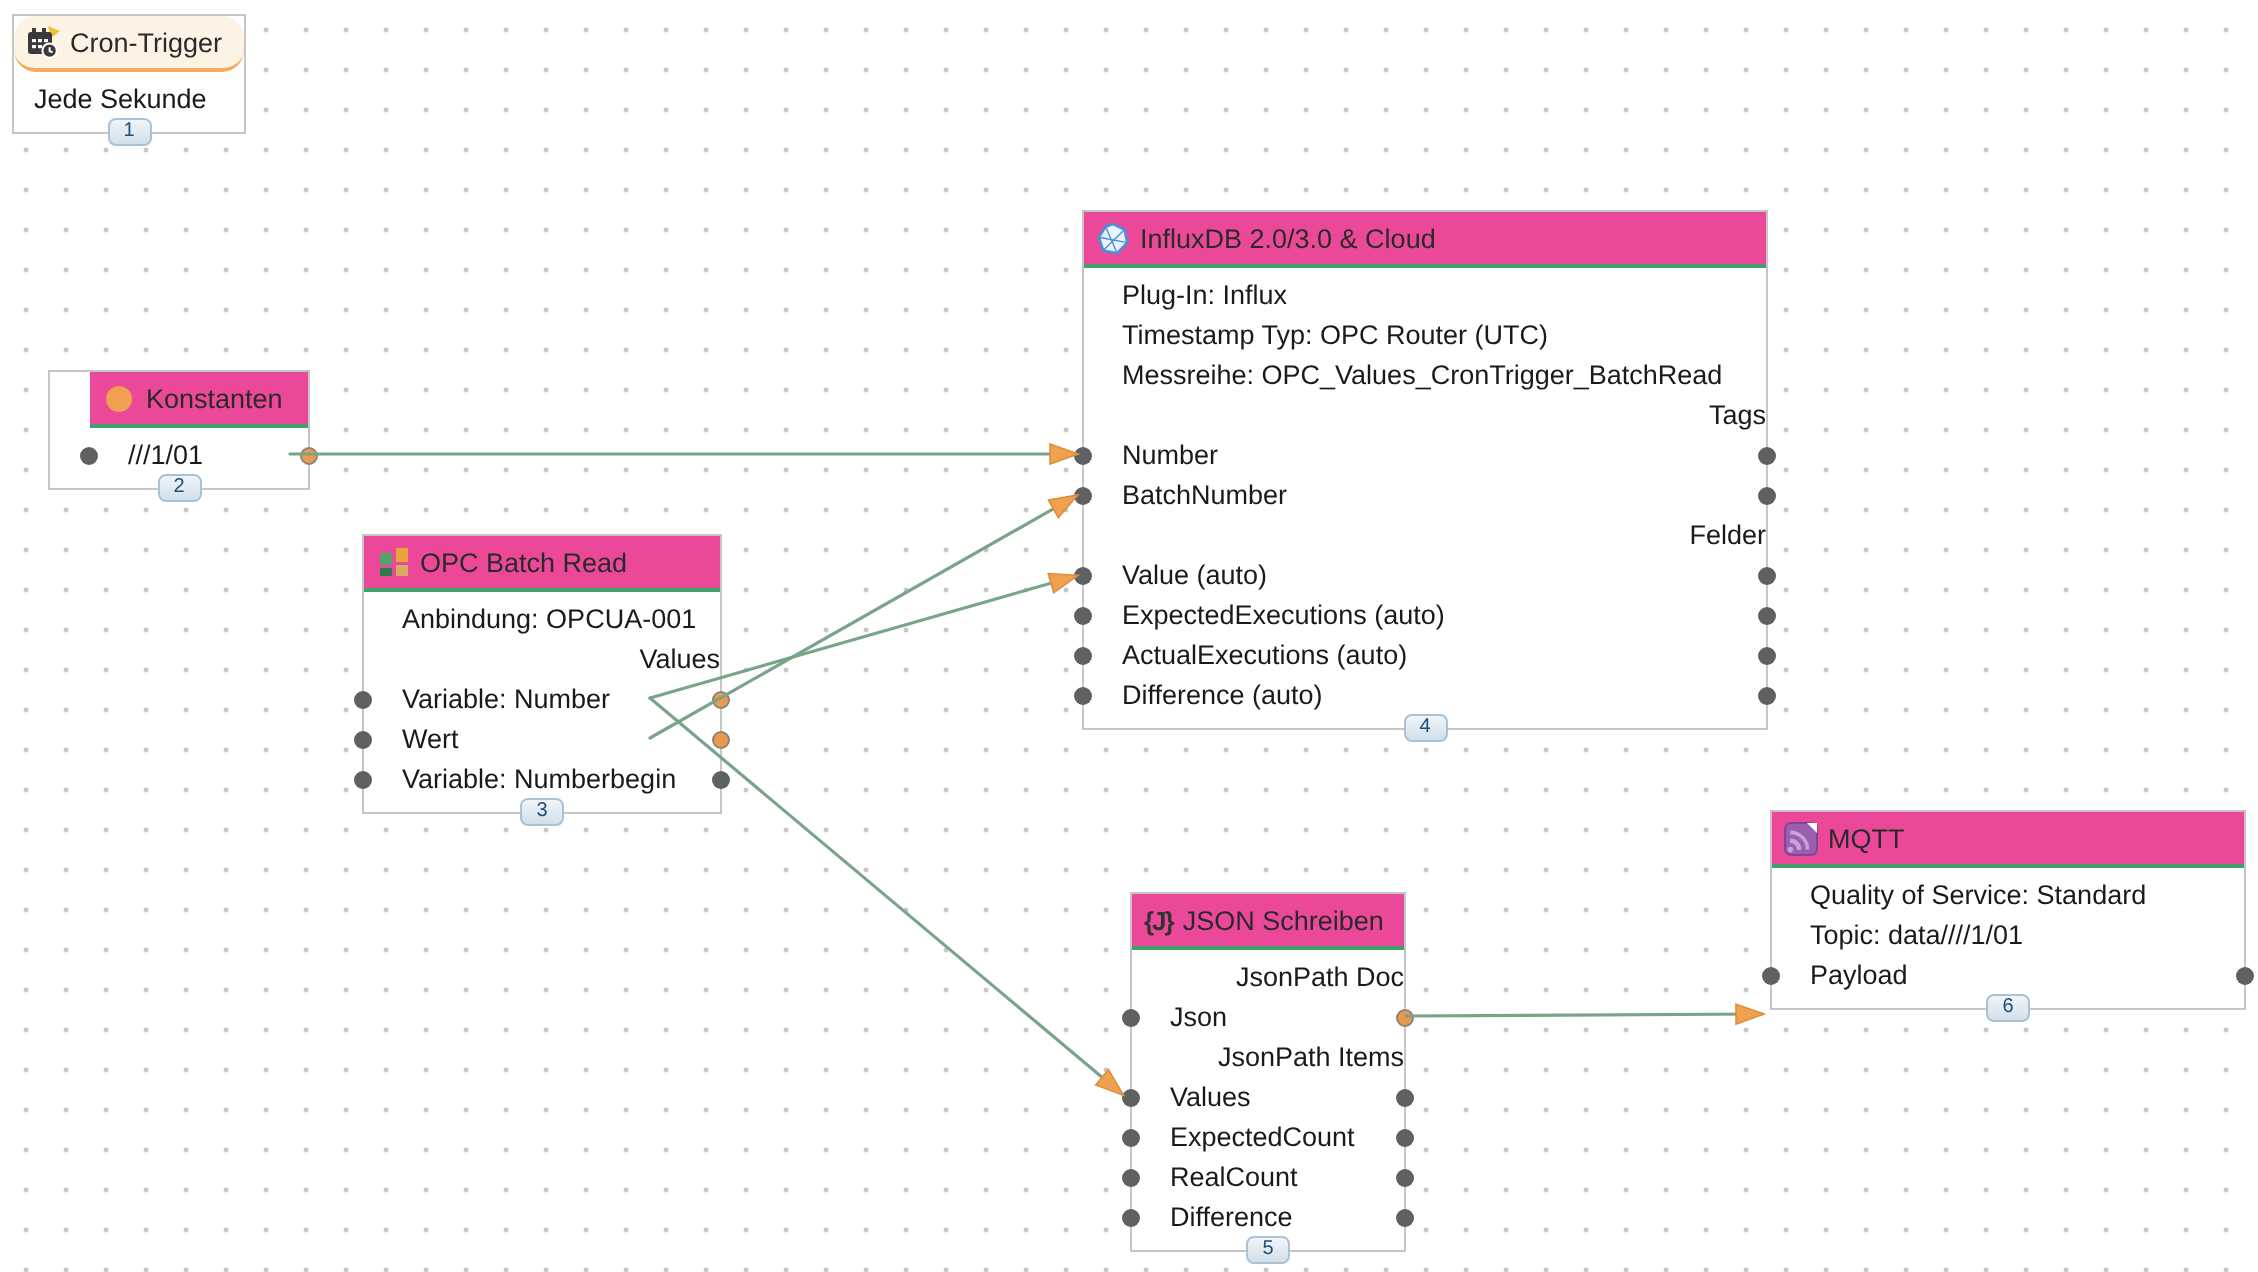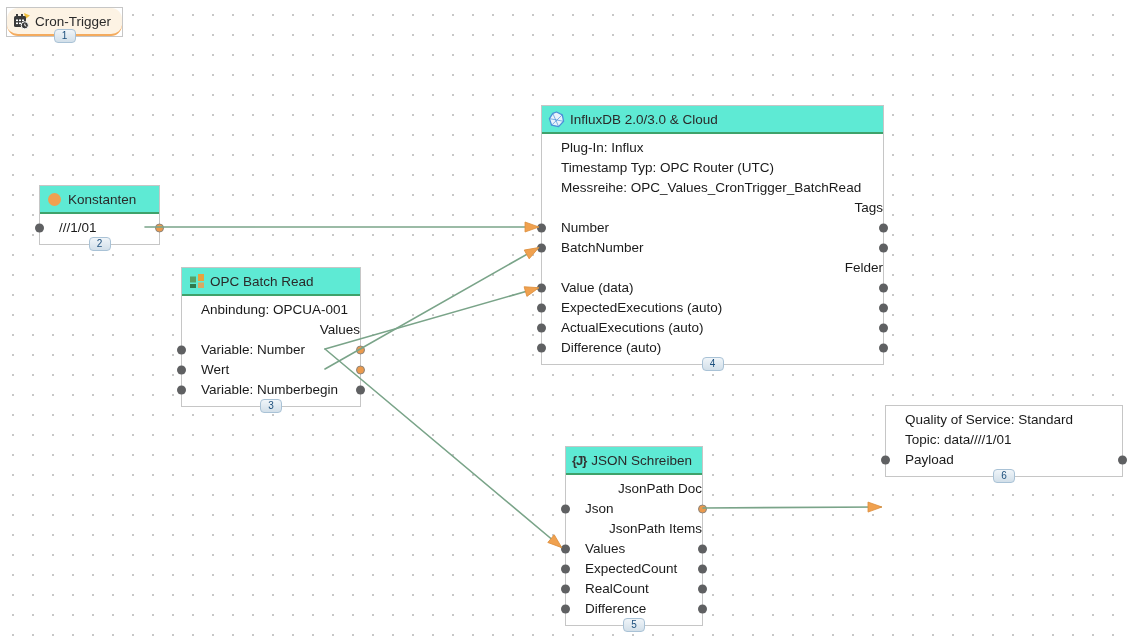--- a/index.html
+++ b/index.html
@@ -5,21 +5,21 @@
   html,body{margin:0;padding:0;background:#fff;font-family:"Liberation Sans",sans-serif;}
   .canvas{
     position:relative;width:1129px;height:636px;overflow:hidden;background:#fff;
     background-image:radial-gradient(circle,#c8c8c8 1.1px,rgba(0,0,0,0) 1.4px);
     background-size:20px 20px;background-position:3px 5px;
   }
   #edges{position:absolute;left:0;top:0;width:1129px;height:636px;z-index:5;pointer-events:none;}
   .edge-line{stroke:var(--edge,#7aa489);stroke-width:1.6;stroke-linecap:round;}
   .node{position:absolute;background:#fff;border:1px solid #c6c6c6;box-sizing:border-box;z-index:2;}
   .node-header{height:26px;display:flex;align-items:center;gap:5px;padding:0 6px;border-bottom:2px solid;font-size:13.5px;color:#2a2a2a;white-space:nowrap;}
-  .header-green .node-header{background:#5eead4;border-bottom-color:#3fa26b;}
+  .header-green .node-header{background:#ec4899;border-bottom-color:#3fa26b;}
   .header-cream .node-header{background:#fdf3e4;border-bottom-color:#f4ab5e;border-radius:11px;}
   .node-body{padding:4px 0 6px 0;}
   .row{position:relative;height:20px;line-height:20px;font-size:13.5px;color:#1a1a1a;white-space:nowrap;}
   .row.prop,.row.port{padding-left:19px;}
   .row.group{padding-left:8px;text-align:right;}
   .row.text{padding-left:10px;}
   .port-dot{position:absolute;top:50%;transform:translateY(-50%);width:9px;height:9px;border-radius:50%;box-sizing:border-box;}
   .port-dot.left{left:-5px;}
   .port-dot.right{right:-5px;}
   .port-dot.gray{background:#5f6062;}
@@ -65,24 +65,27 @@
             <rect x="6" y="6.5" width="2" height="1.6" fill="#fff"></rect>
             <rect x="9" y="6.5" width="2" height="1.6" fill="#fff"></rect>
           <rect x="3" y="9.5" width="2" height="1.6" fill="#fff"></rect>
             <rect x="6" y="9.5" width="2" height="1.6" fill="#fff"></rect>
           <circle cx="11.8" cy="12.3" r="3.6" fill="#3a3a3a" stroke="#fff" stroke-width="1"></circle>
           <path d="M11.8 10.6 L11.8 12.5 L13.3 13.2" stroke="#fff" stroke-width="1" fill="none"></path>
         </svg>
       </span>
       <span>Cron-Trigger</span>
     </div>
+    <div class="node-body">
+        <div class="row text"><span>Jede Sekunde</span></div>
+      </div>
     <span class="badge">1</span>
   </div>
 
-  <div class="node header-green" style="left: 39px; top: 185px; width: 121px;">
+  <div class="node header-green" style="left: 24px; top: 185px; width: 131px; padding-left: 20px;">
     <div class="node-header">
       <span class="icon">
           <span class="dot-icon"></span>
         </span>
       <span>Konstanten</span>
     </div>
     <div class="node-body">
         <div class="row port"><span class="port-dot left gray"></span><span>///1/01</span><span class="port-dot right orange"></span></div>
       </div>
     <span class="badge">2</span>
@@ -121,21 +124,21 @@
       <span>InfluxDB 2.0/3.0 &amp; Cloud</span>
     </div>
     <div class="node-body">
         <div class="row prop"><span>Plug-In: Influx</span></div>
         <div class="row prop"><span>Timestamp Typ: OPC Router (UTC)</span></div>
         <div class="row prop"><span>Messreihe: OPC_Values_CronTrigger_BatchRead</span></div>
         <div class="row group"><span>Tags</span></div>
         <div class="row port"><span class="port-dot left gray"></span><span>Number</span><span class="port-dot right gray"></span></div>
         <div class="row port"><span class="port-dot left gray"></span><span>BatchNumber</span><span class="port-dot right gray"></span></div>
         <div class="row group"><span>Felder</span></div>
-        <div class="row port"><span class="port-dot left gray"></span><span>Value (data)</span><span class="port-dot right gray"></span></div>
+        <div class="row port"><span class="port-dot left gray"></span><span>Value (auto)</span><span class="port-dot right gray"></span></div>
         <div class="row port"><span class="port-dot left gray"></span><span>ExpectedExecutions (auto)</span><span class="port-dot right gray"></span></div>
         <div class="row port"><span class="port-dot left gray"></span><span>ActualExecutions (auto)</span><span class="port-dot right gray"></span></div>
         <div class="row port"><span class="port-dot left gray"></span><span>Difference (auto)</span><span class="port-dot right gray"></span></div>
       </div>
     <span class="badge">4</span>
   </div>
 
   <div class="node header-green" style="left: 565px; top: 446px; width: 138px;">
     <div class="node-header">
       <span class="json-glyph">{J}</span>
@@ -147,20 +150,33 @@
         <div class="row group"><span>JsonPath Items</span></div>
         <div class="row port"><span class="port-dot left gray"></span><span>Values</span><span class="port-dot right gray"></span></div>
         <div class="row port"><span class="port-dot left gray"></span><span>ExpectedCount</span><span class="port-dot right gray"></span></div>
         <div class="row port"><span class="port-dot left gray"></span><span>RealCount</span><span class="port-dot right gray"></span></div>
         <div class="row port"><span class="port-dot left gray"></span><span>Difference</span><span class="port-dot right gray"></span></div>
       </div>
     <span class="badge">5</span>
   </div>
 
   <div class="node header-green" style="left: 885px; top: 405px; width: 238px;">
+    <div class="node-header">
+      <span class="icon">
+        <svg width="17" height="17" viewBox="0 0 17 17">
+          <rect x="0.5" y="0.5" width="16" height="16" rx="3" fill="#9a5fb0" stroke="#7c4793"></rect>
+          <path d="M3 14 A 4.5 4.5 0 0 1 7.5 9.5" stroke="#c9a2d8" stroke-width="2" fill="none" transform="rotate(90 5.25 11.75)"></path>
+          <circle cx="3.2" cy="13.8" r="1.4" fill="#c9a2d8"></circle>
+          <path d="M3.2 9.2 A 4.6 4.6 0 0 1 7.8 13.8" stroke="#c9a2d8" stroke-width="1.8" fill="none"></path>
+          <path d="M3.2 5.2 A 8.6 8.6 0 0 1 11.8 13.8" stroke="#c9a2d8" stroke-width="1.8" fill="none"></path>
+          <polygon points="11.5,0.5 16.5,0.5 16.5,5.5" fill="#ffffff"></polygon>
+        </svg>
+      </span>
+      <span>MQTT</span>
+    </div>
     <div class="node-body">
         <div class="row prop"><span>Quality of Service: Standard</span></div>
         <div class="row prop"><span>Topic: data////1/01</span></div>
         <div class="row port"><span class="port-dot left gray"></span><span>Payload</span><span class="port-dot right gray"></span></div>
       </div>
     <span class="badge">6</span>
   </div>
 
 </div>
 

